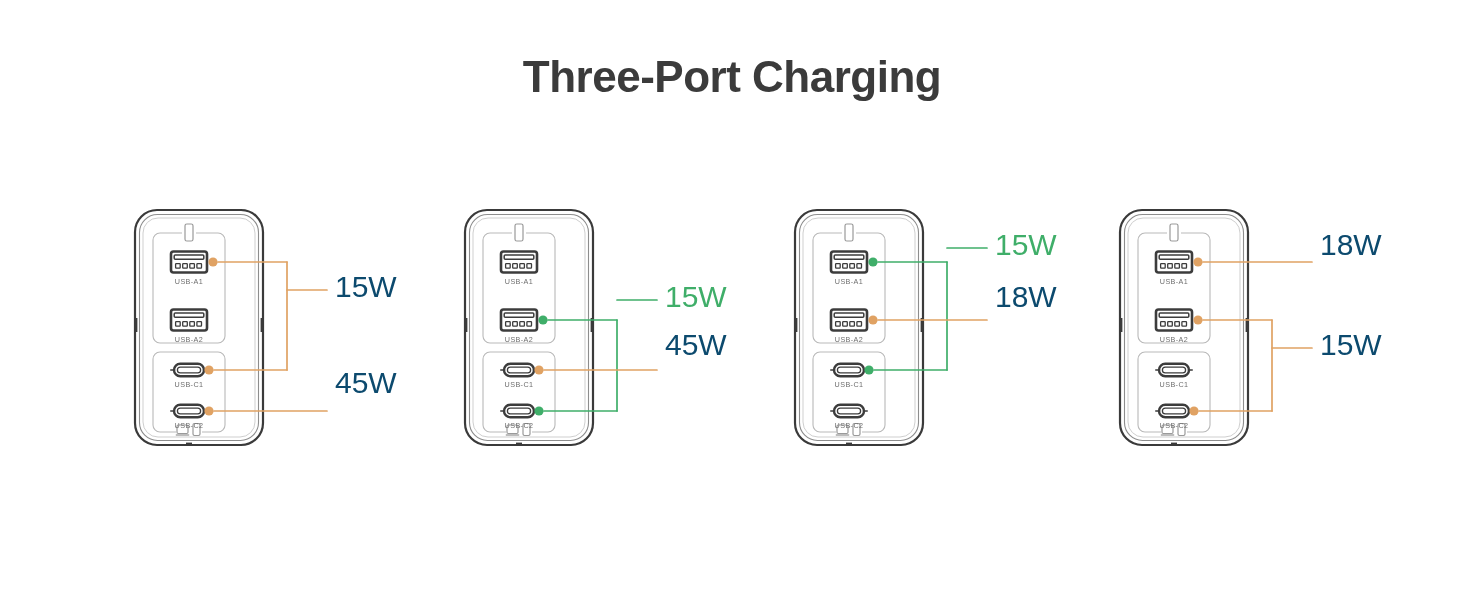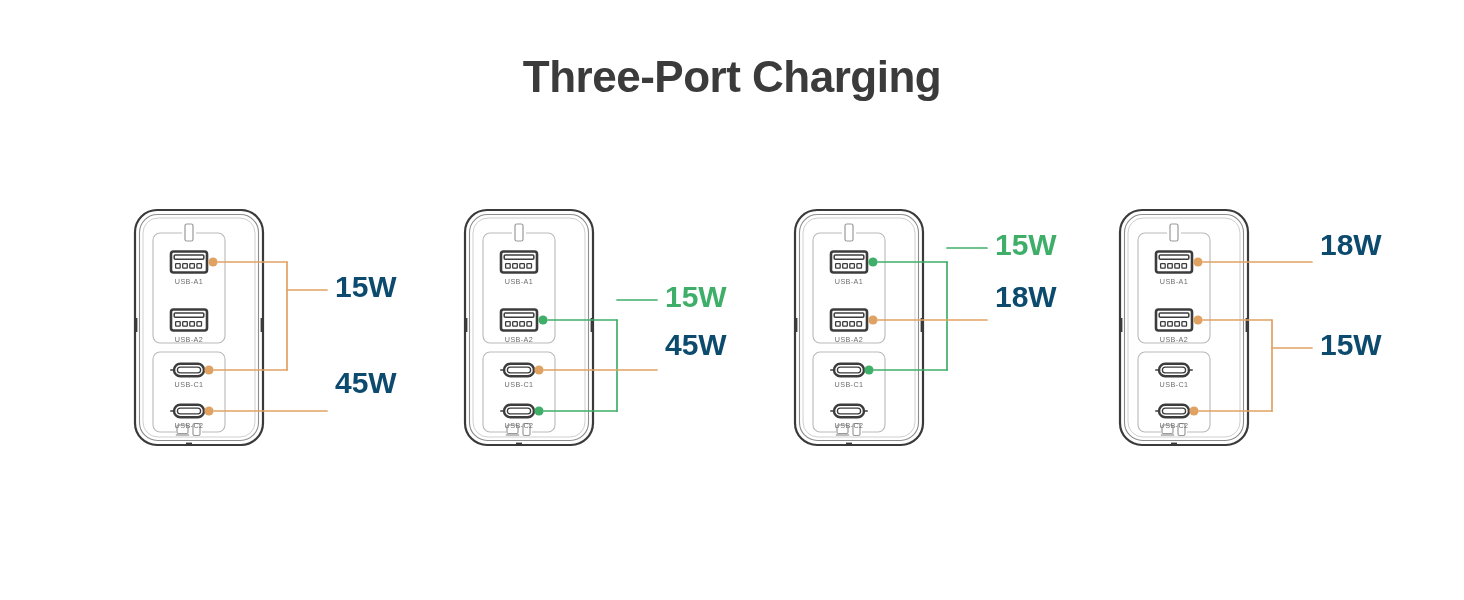--- a/index.html
+++ b/index.html
@@ -36,21 +36,21 @@
   .panel-2 { left: 455px; }
   .panel-3 { left: 785px; }
   .panel-4 { left: 1110px; }
 
   .charger-svg { position: absolute; left: 0; top: 0; }
   .wires-svg   { position: absolute; left: 0; top: 0; }
 
   .watt-label {
     position: absolute;
     font-size: 30px;
-    font-weight: 700;
+    font-weight: 400;
     letter-spacing: 0px;
     white-space: nowrap;
   }
   .watt-orange { color: #0c4a6e; }
   .watt-green  { color: #3fae69; }
 </style>
 </head>
 <body>
 
 <div id="stage">

